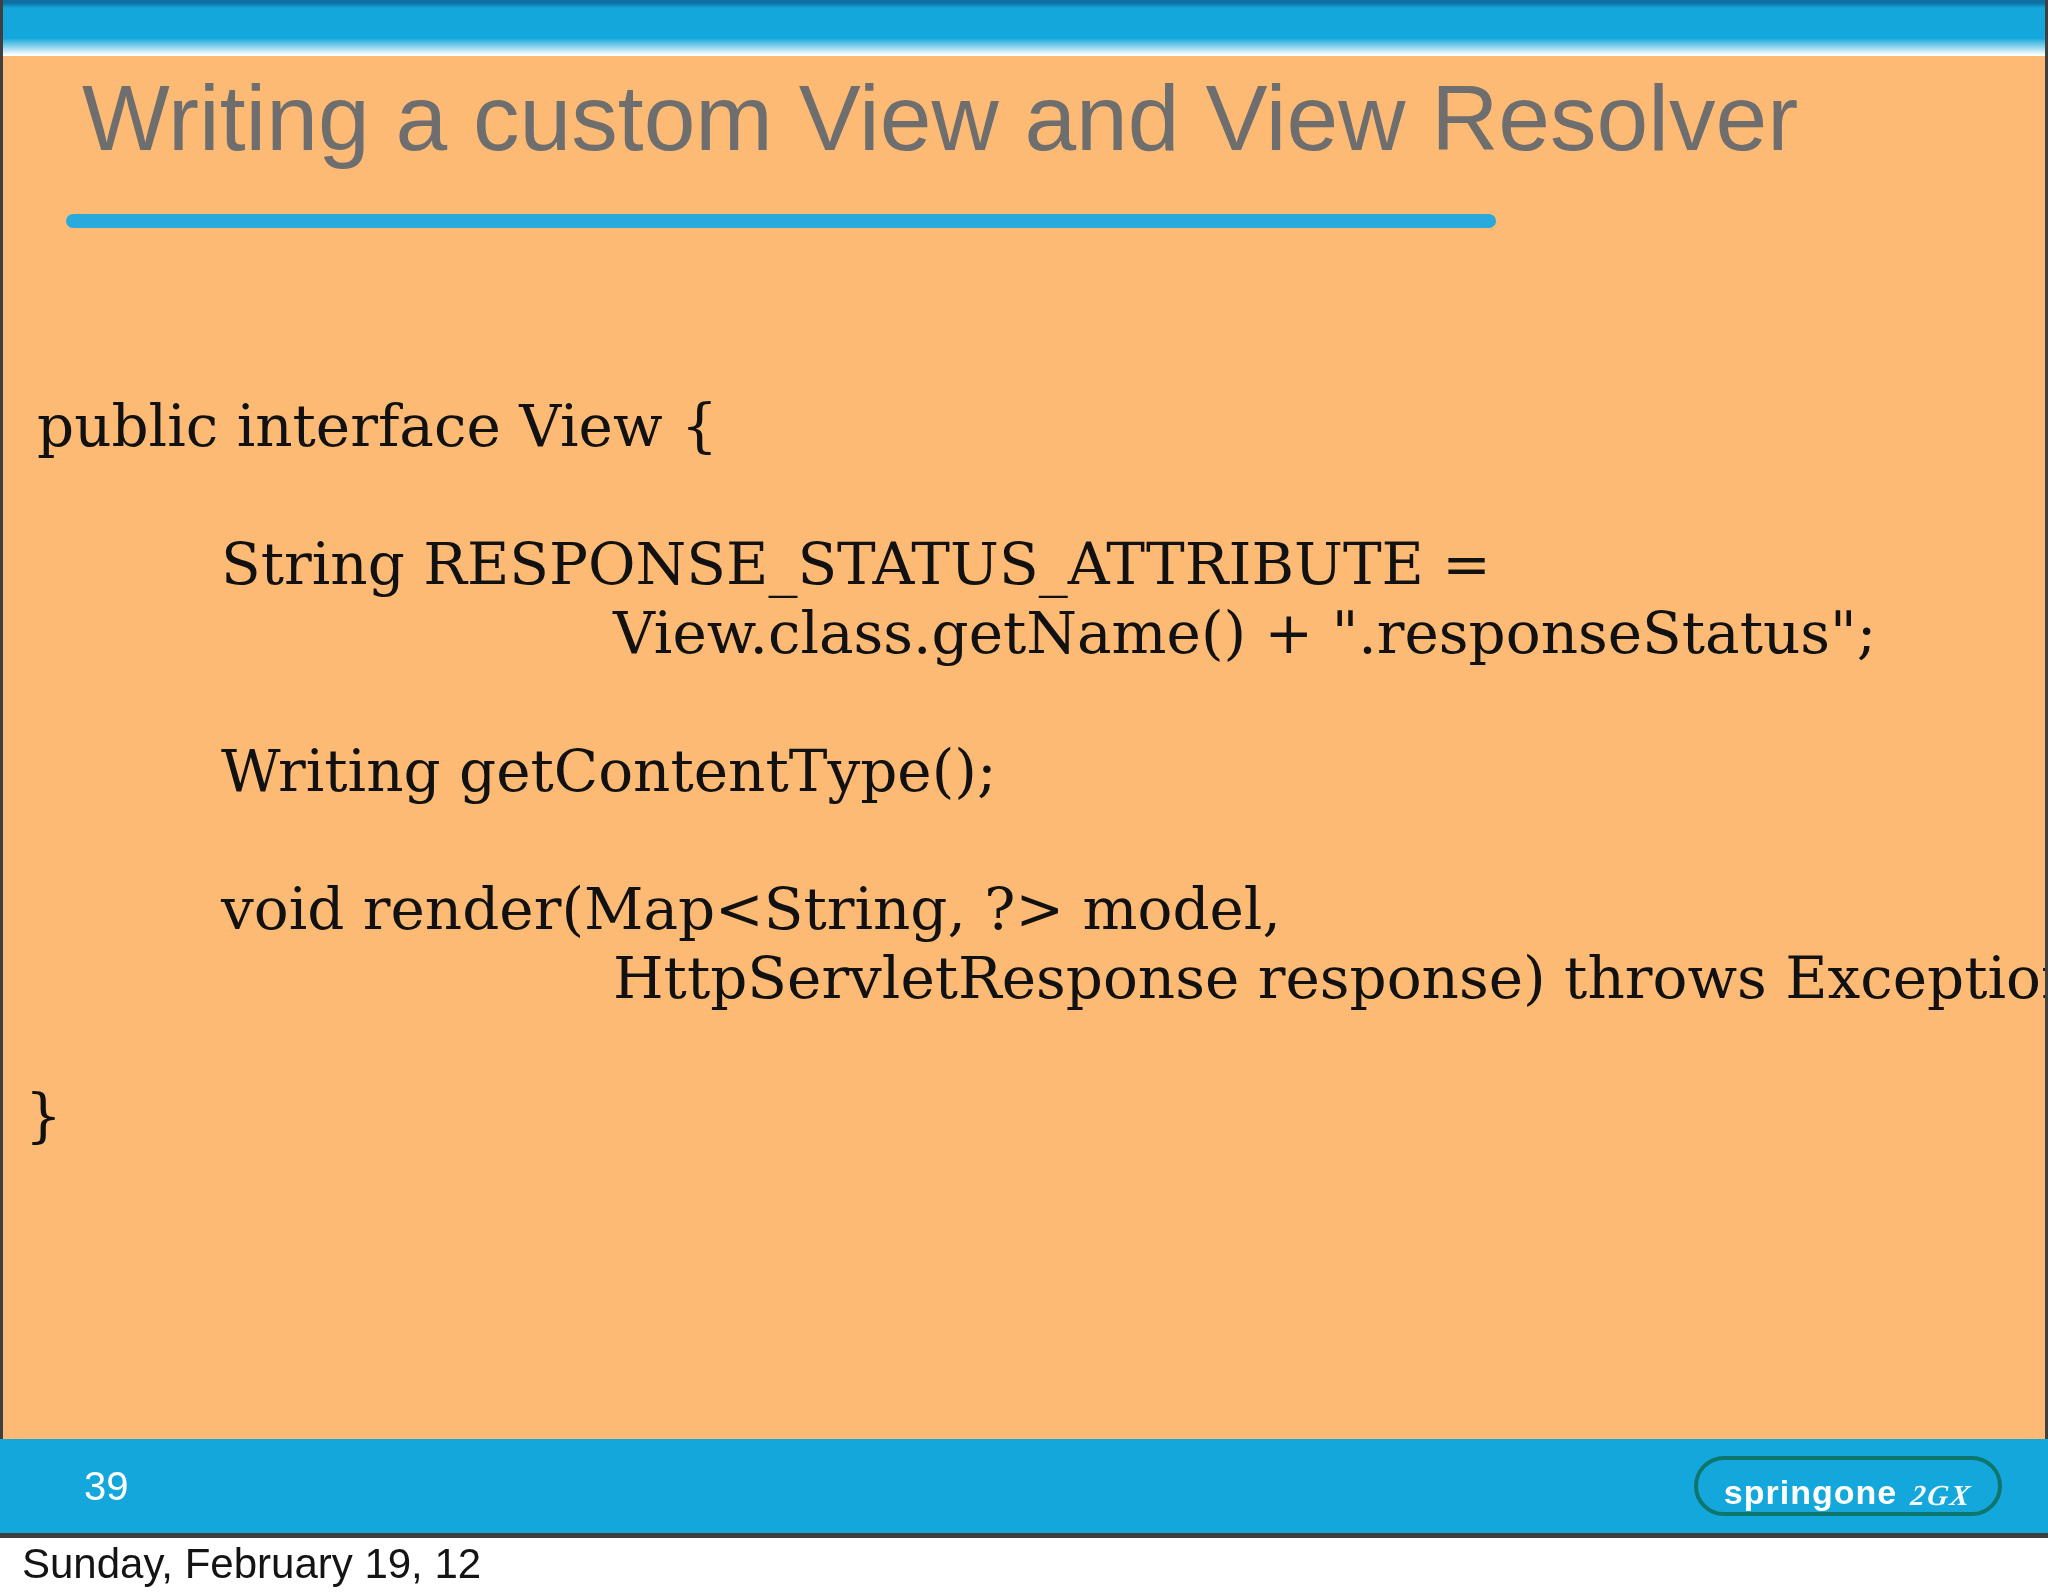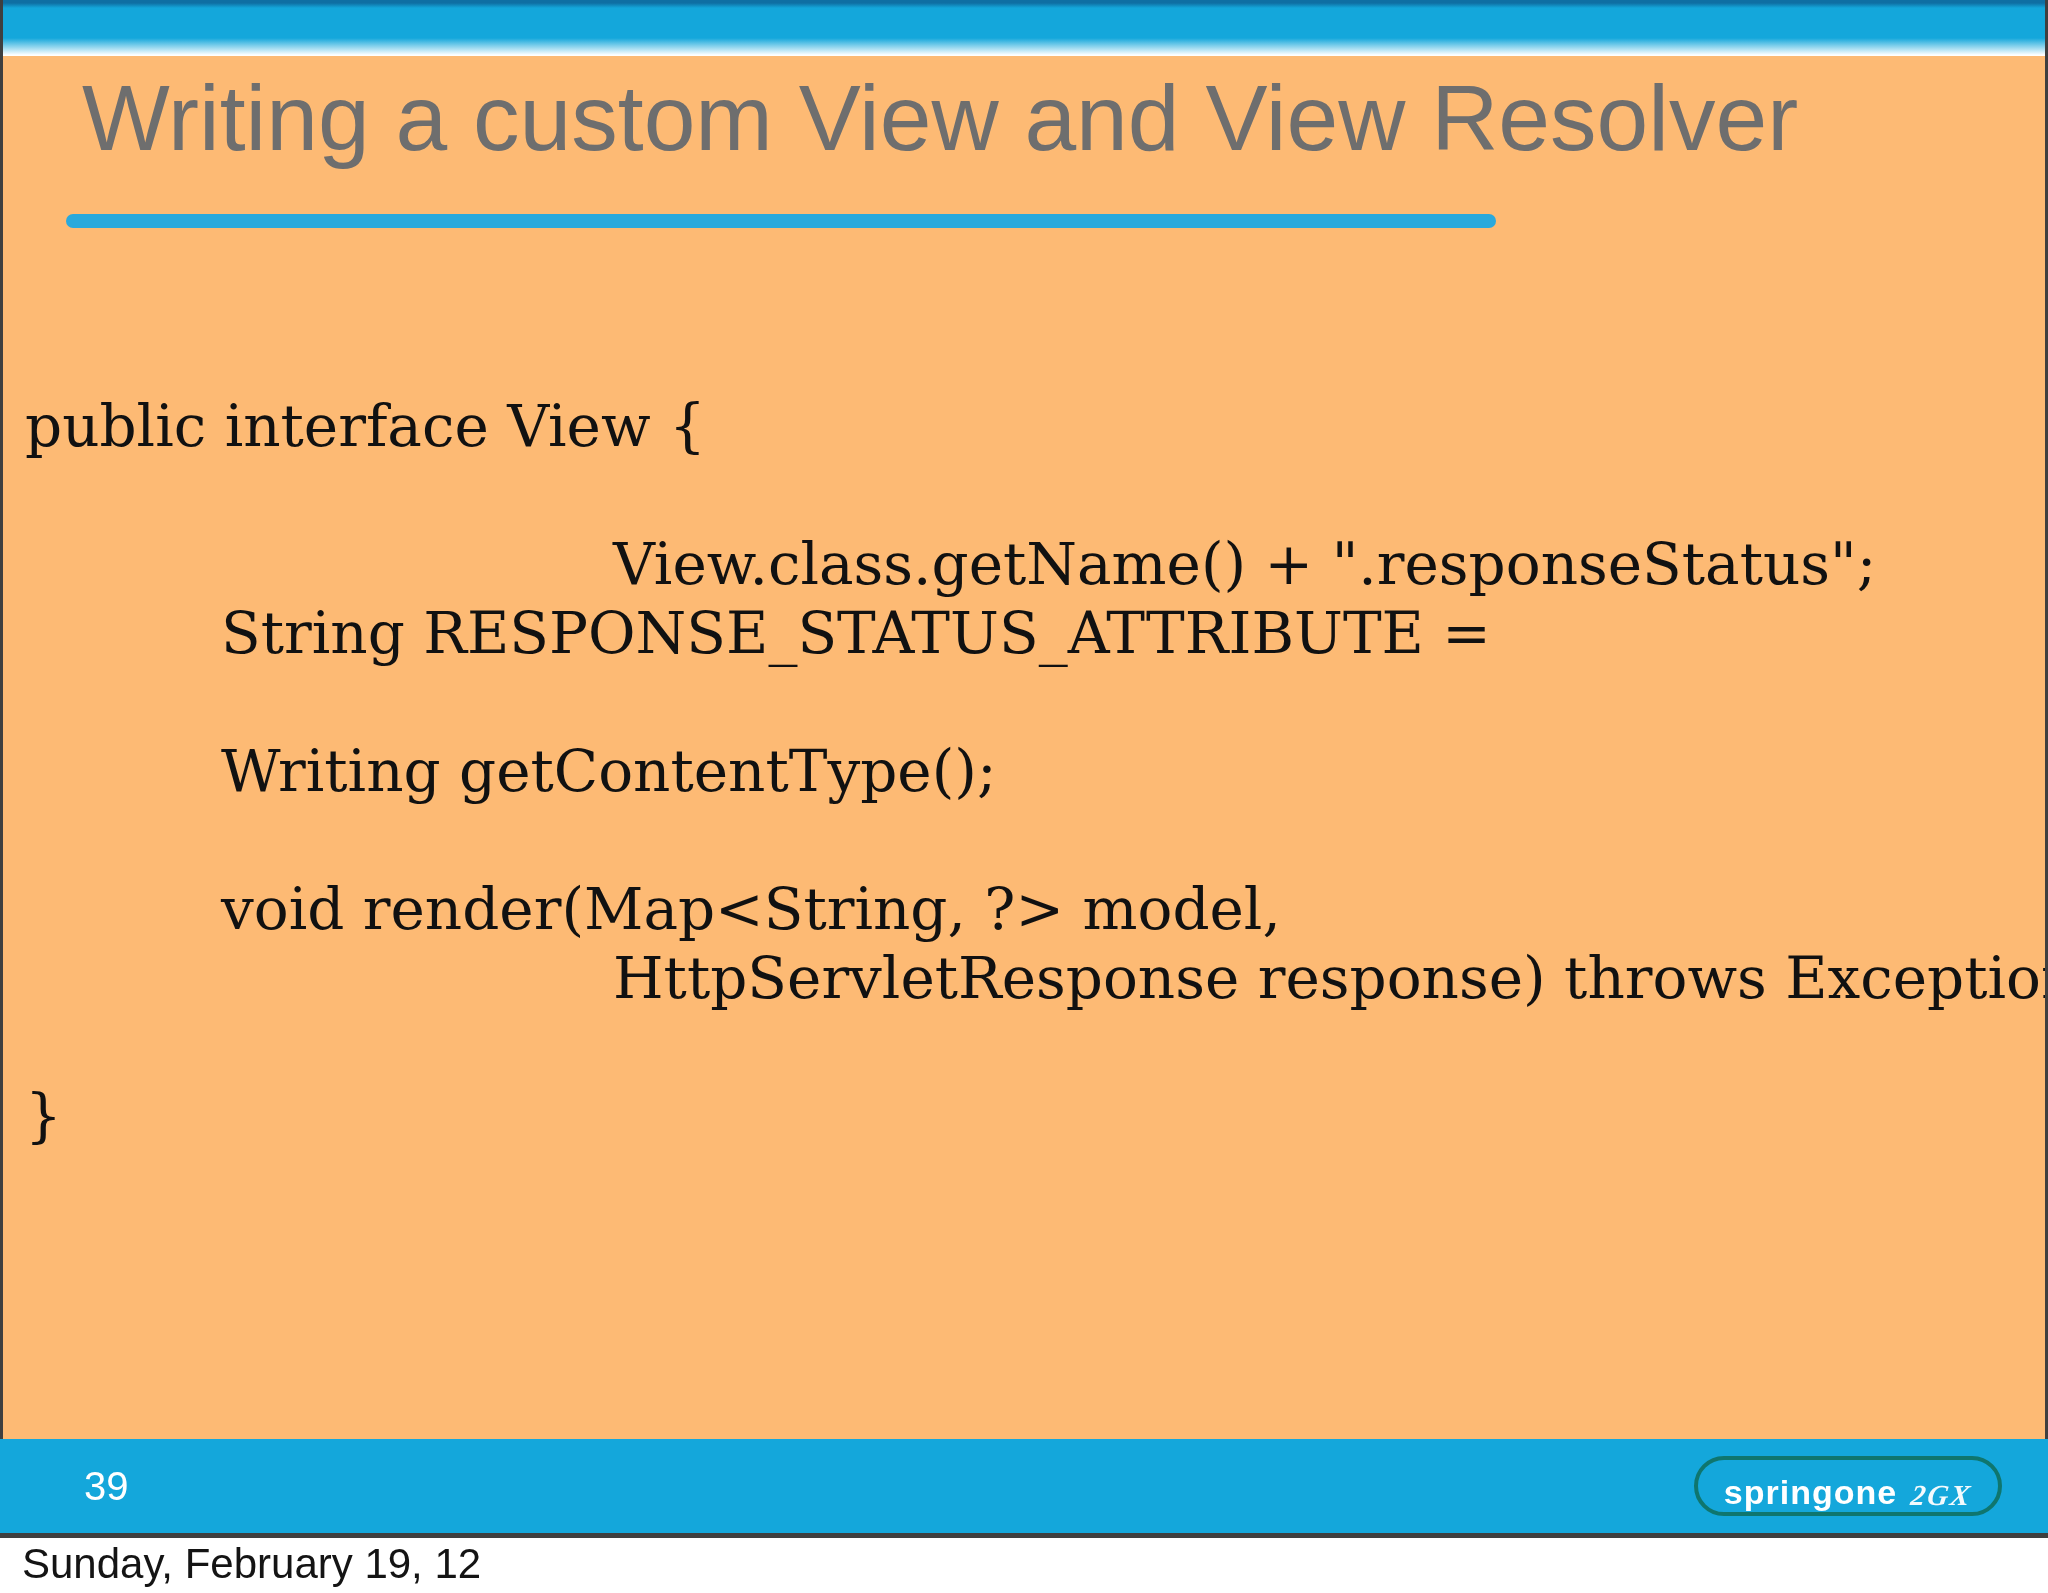--- a/index.html
+++ b/index.html
@@ -148,24 +148,24 @@
 
   <div class="top-bar"></div>
 
   <div class="slide-frame"></div>
 
   <h1 class="title">Writing a custom View and View Resolver</h1>
 
   <div class="title-underline"></div>
 
   <div class="code" id="code-block">
-      <div class="code-line" style="padding-left: 0px;">public interface View {</div>
+      <div class="code-line" style="padding-left: 0px; margin-left: 12px;">public interface View {</div>
       <div class="code-line" style="padding-left: 0px;">&nbsp;</div>
+      <div class="code-line" style="padding-left: 196px;">String RESPONSE_STATUS_ATTRIBUTE =</div>
       <div class="code-line" style="padding-left: 588px;">View.class.getName() + ".responseStatus";</div>
-      <div class="code-line" style="padding-left: 196px;">String RESPONSE_STATUS_ATTRIBUTE =</div>
       <div class="code-line" style="padding-left: 0px;">&nbsp;</div>
       <div class="code-line" style="padding-left: 196px;">Writing getContentType();</div>
       <div class="code-line" style="padding-left: 0px;">&nbsp;</div>
       <div class="code-line" style="padding-left: 196px;">void render(Map&lt;String, ?&gt; model,</div>
       <div class="code-line" style="padding-left: 588px;">HttpServletResponse response) throws Exception</div>
       <div class="code-line" style="padding-left: 0px;">&nbsp;</div>
       <div class="code-line" style="padding-left: 0px;">}</div>
     </div>
 
   <div class="bottom-bar">

